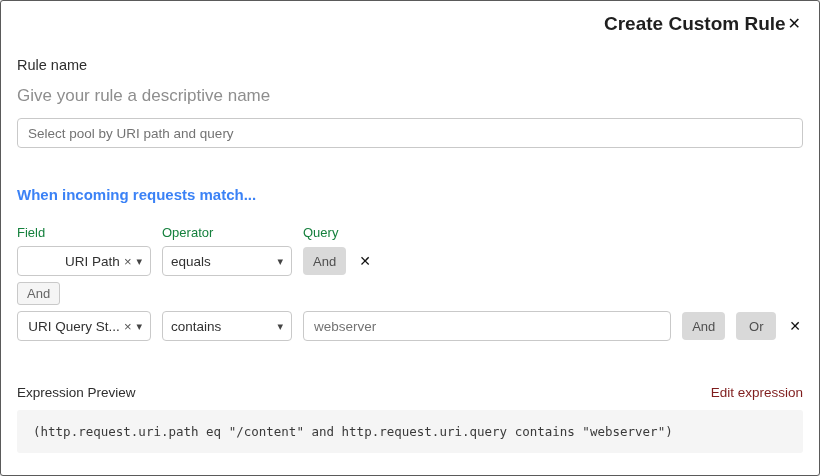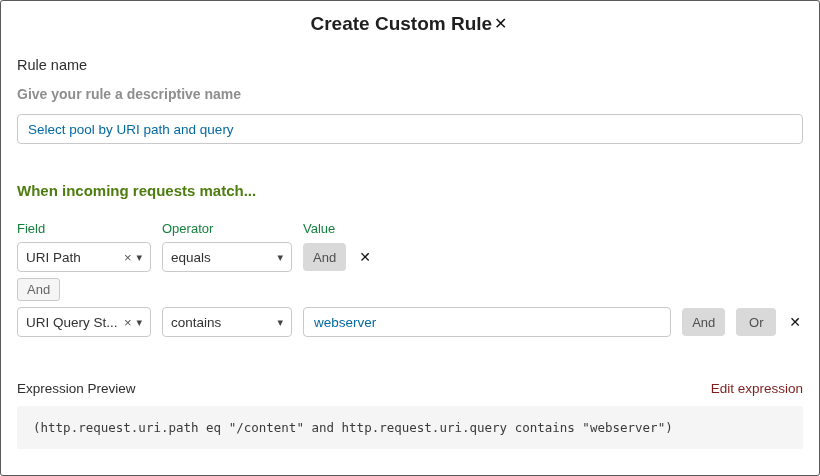--- a/index.html
+++ b/index.html
@@ -10,54 +10,54 @@
     width: 820px;
     height: 476px;
     background: #fff;
     border: 1px solid #5a5a5a;
     border-radius: 3px;
     padding: 12px 16px 16px 16px;
     position: relative;
     overflow: hidden;
   }
 
-  .modal-header { display: flex; align-items: flex-start; justify-content: center; }
+  .modal-header { display: flex; align-items: flex-start; justify-content: flex-end; }
   .modal-title { font-size: 19px; font-weight: bold; margin: 0; color: #1f1f1f; }
   .close-btn {
     background: none; border: none; font-size: 16px; line-height: 1;
     color: #111; cursor: pointer; padding: 2px; margin-top: 1px; font-family: inherit;
   }
 
   .rule-name-section { margin-top: 22px; }
   .field-label { font-size: 14.5px; color: #2e2e2e; margin-bottom: 13px; }
-  .helper-text { font-size: 14px; color: #8e8e8e; margin-bottom: 12px; font-weight: bold; }
+  .helper-text { font-size: 17px; color: #8e8e8e; margin-bottom: 12px; }
 
   .text-input {
     height: 30px; width: 100%;
     border: 1px solid #c9c9c9; border-radius: 4px;
-    padding: 0 10px; font-size: 13.5px; color: #0369a1;
+    padding: 0 10px; font-size: 13.5px; color: #737373;
     font-family: inherit; outline: none; background: #fff;
   }
 
   .match-section { margin-top: 38px; }
-  .match-heading { font-size: 15px; font-weight: bold; margin: 0 0 22px 0; color: #4d7c0f; }
+  .match-heading { font-size: 15px; font-weight: bold; margin: 0 0 22px 0; color: #3b82f6; }
 
   .col-labels { display: flex; gap: 11px; font-size: 13px; color: #15803d; margin-bottom: 6px; }
   .col-labels .c1 { width: 134px; }
   .col-labels .c2 { width: 130px; }
   .col-labels .c3 { flex: 1; }
 
   .match-row { display: flex; align-items: center; gap: 11px; }
 
   .select {
     height: 30px; border: 1px solid #c9c9c9; border-radius: 4px;
     display: flex; align-items: center; padding: 0 8px;
     font-size: 13.5px; background: #fff; cursor: pointer; gap: 4px;
   }
-  .field-select { width: 134px; }
+  .field-select { width: 134px; text-align: right; }
   .field-select .sel-label { flex: 1; white-space: nowrap; overflow: hidden; text-overflow: ellipsis; }
   .op-select { width: 130px; justify-content: space-between; }
   .sel-icons { display: flex; align-items: center; gap: 5px; }
   .clear-x { font-size: 13px; color: #555; cursor: pointer; line-height: 1; }
   .caret { font-size: 11px; color: #444; line-height: 1; }
 
   .value-input { flex: 1; }
 
   .conn-btn {
     height: 28px; min-width: 40px; padding: 0 10px;
@@ -102,21 +102,21 @@
     <div class="helper-text">Give your rule a descriptive name</div>
     <input class="text-input" type="text" value="Select pool by URI path and query" style="">
   </div>
 
   <div class="match-section">
     <h2 class="match-heading">When incoming requests match...</h2>
 
     <div class="col-labels">
       <div class="c1">Field</div>
       <div class="c2">Operator</div>
-      <div class="c3">Value</div>
+      <div class="c3">Query</div>
     </div>
 
     <div class="match-row">
       <div class="select field-select">
         <span class="sel-label">URI Path</span>
         <span class="sel-icons">
           <span class="clear-x">×</span>
           <span class="caret">▾</span>
         </span>
       </div>

